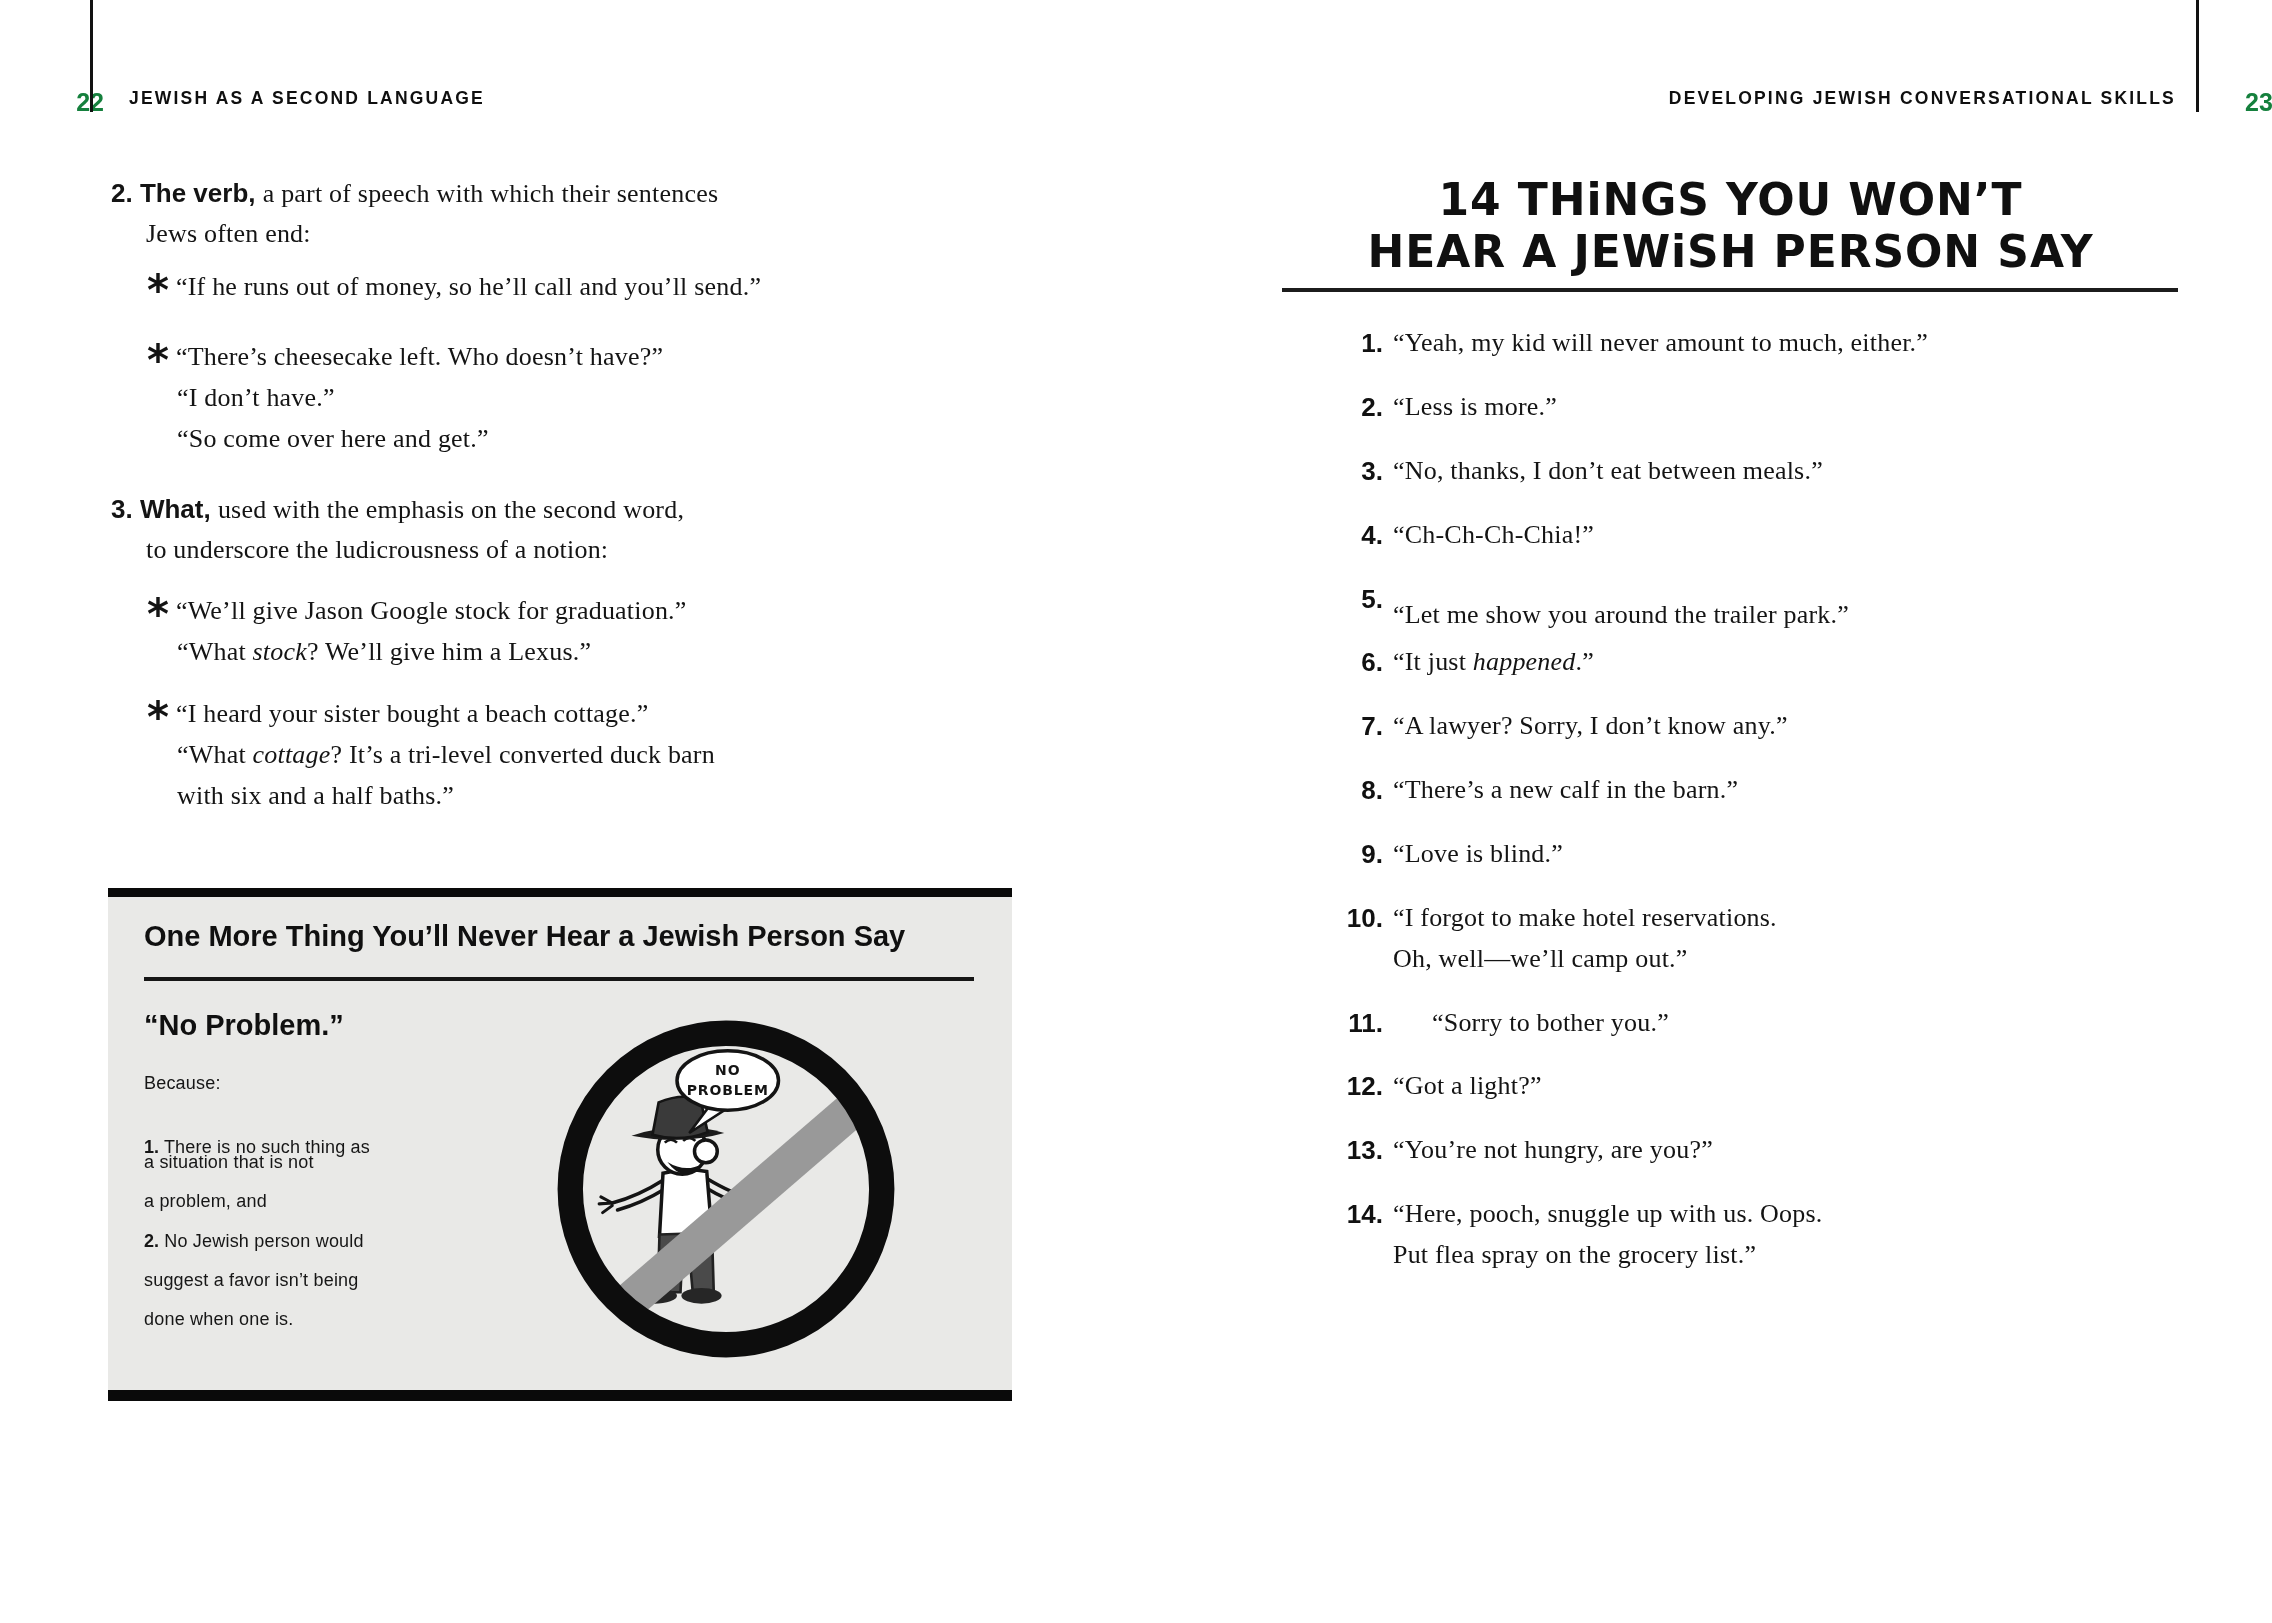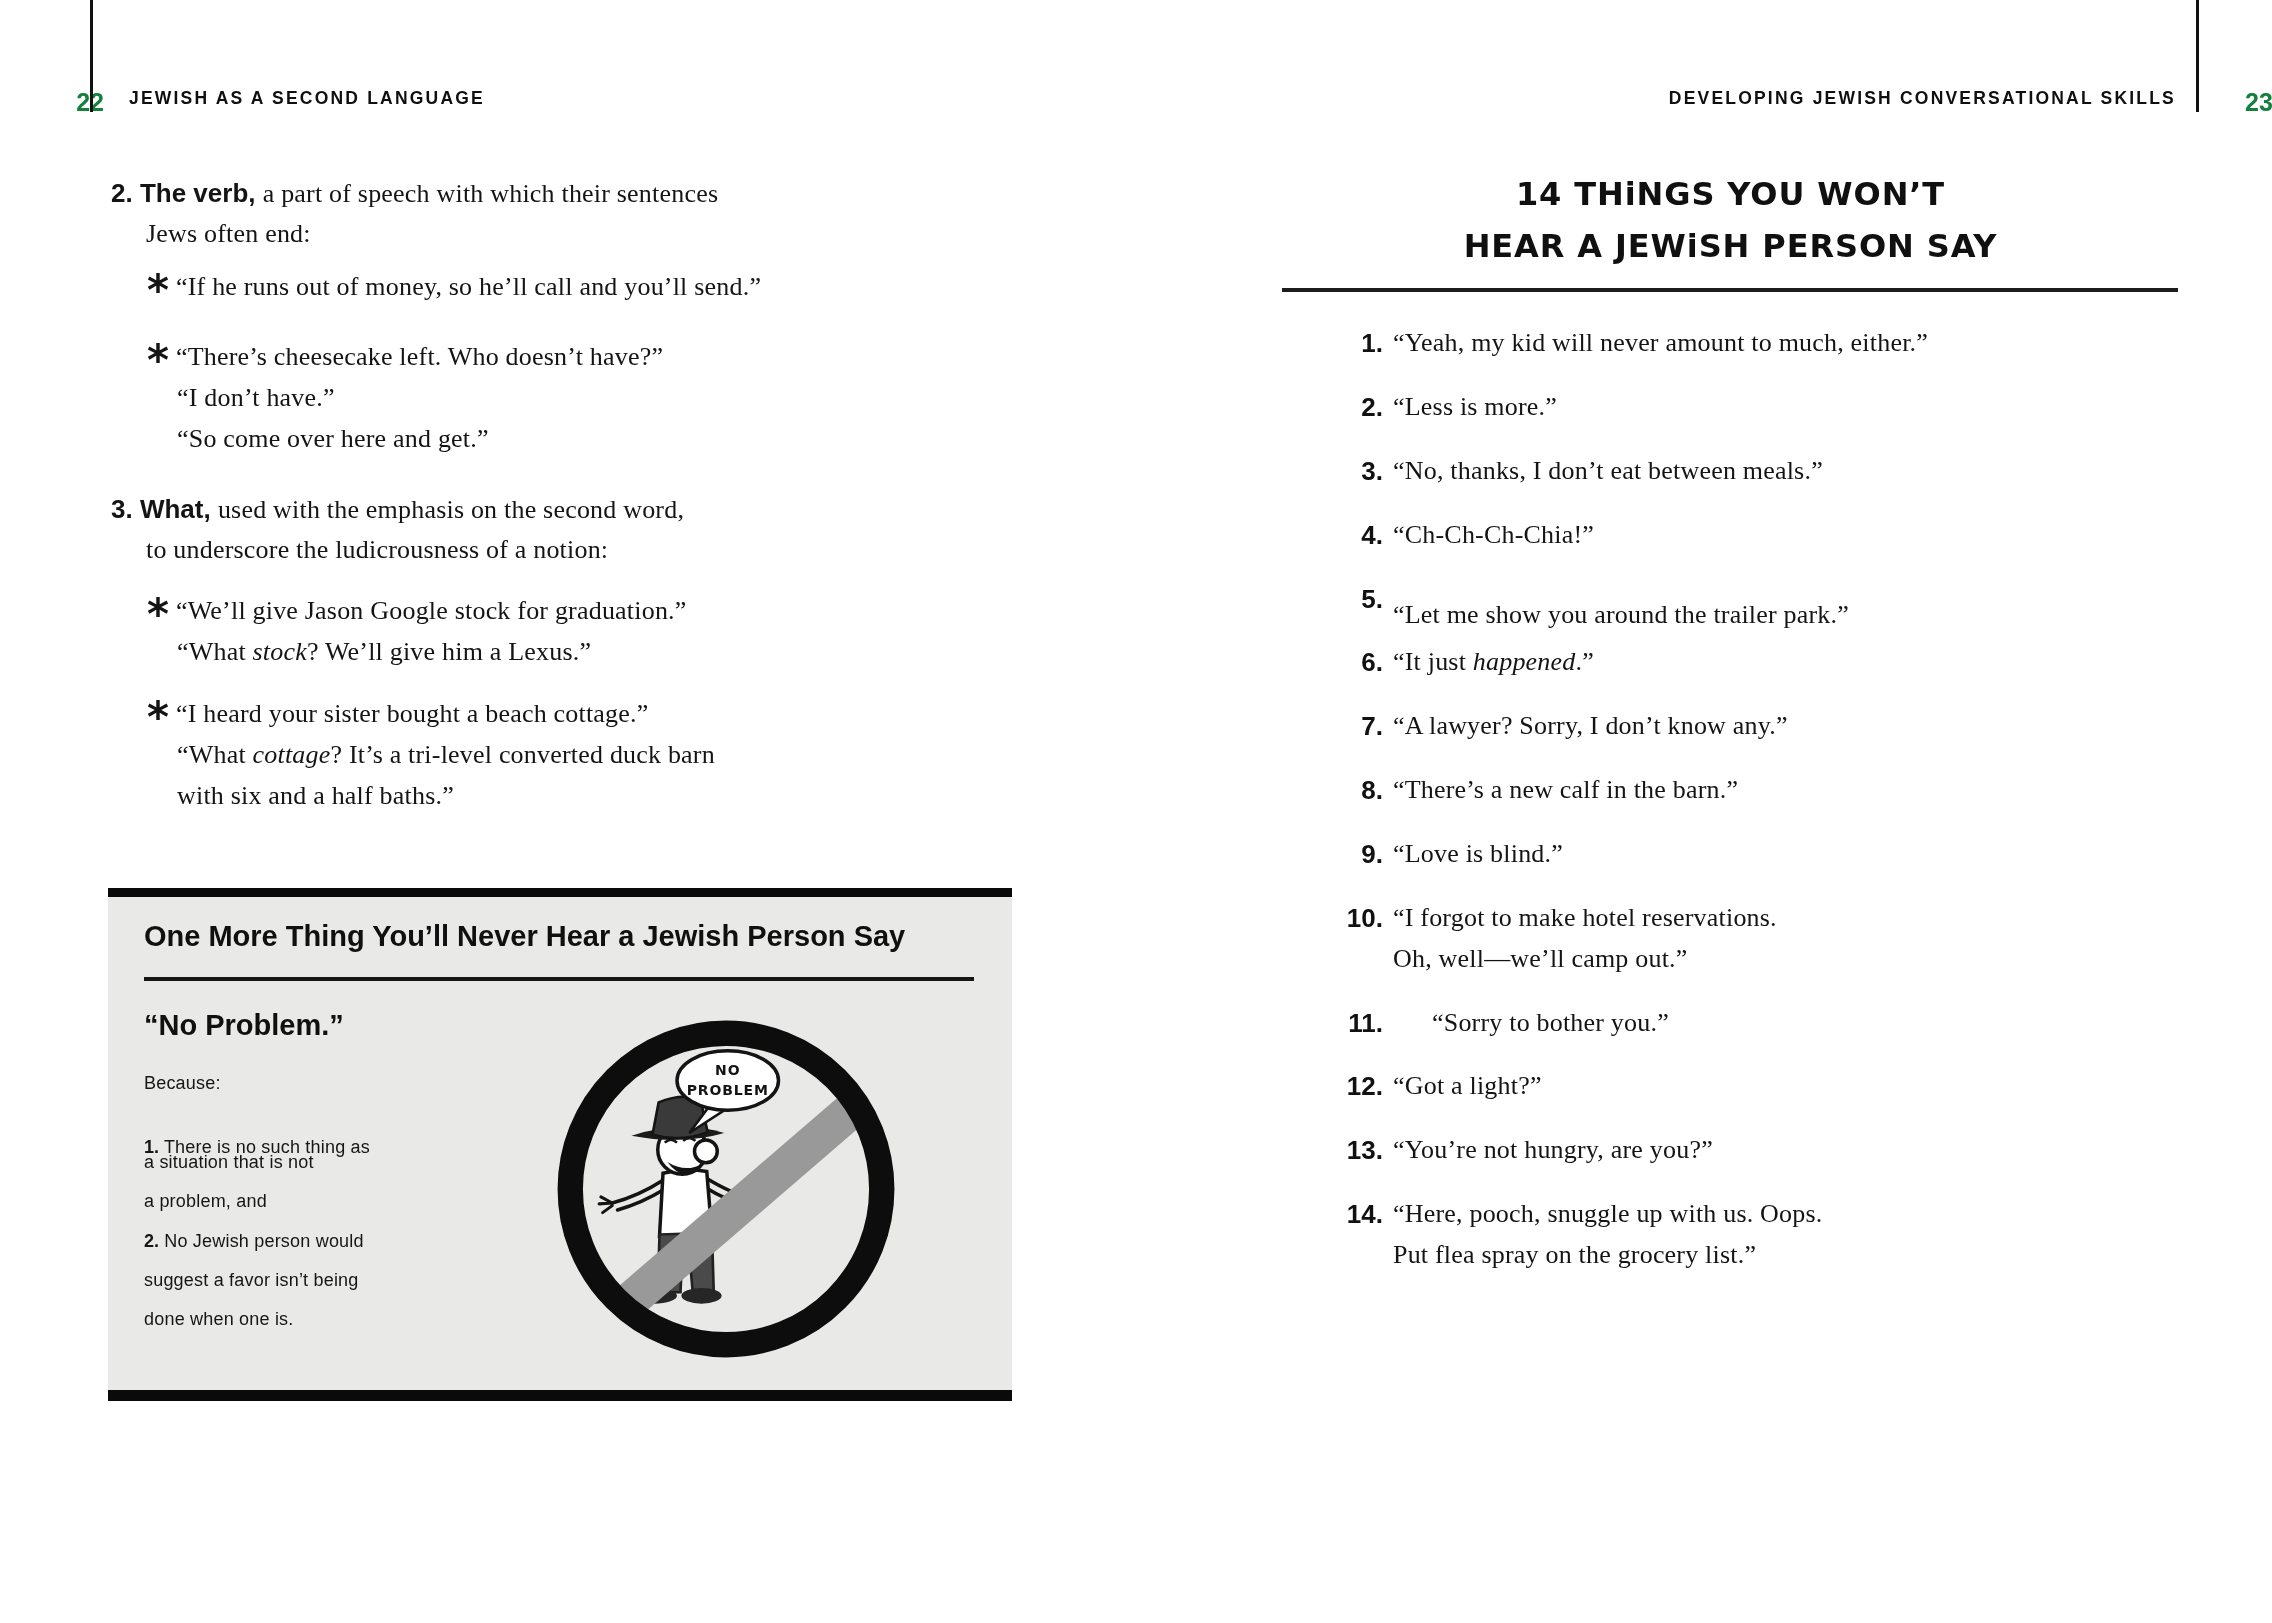--- a/index.html
+++ b/index.html
@@ -45,21 +45,21 @@
   .numlab {
     position:absolute; left:1285px; width:98px; text-align:right;
     font-family:"Liberation Sans", sans-serif; font-weight:bold;
     font-size:26px; line-height:1; color:#111; white-space:nowrap;
   }
 
   
   .bigtitle {
     position:absolute; left:1276px; width:909px; text-align:center;
     font-family:"DejaVu Sans", sans-serif; font-weight:bold;
-    font-size:32px; line-height:1; letter-spacing:0.9px; color:#101010; white-space:nowrap;
+    font-size:44px; line-height:1; letter-spacing:0.9px; color:#101010; white-space:nowrap;
   }
   .title-rule { position:absolute; left:1282px; top:288px; width:896px; height:3.5px; background:#1c1c1c; }
 
   
   .graybox { position:absolute; left:108px; top:897px; width:904px; height:493px; background:#e9e9e7; }
   .box-bar-top    { position:absolute; left:108px; top:888px; width:904px; height:8.7px; background:#0a0a0a; }
   .box-bar-bottom { position:absolute; left:108px; top:1390px; width:904px; height:10.5px; background:#0a0a0a; }
   .box-heading {
     position:absolute; left:144px; top:922px; white-space:nowrap;
     font-family:"Liberation Sans", sans-serif; font-weight:bold;

